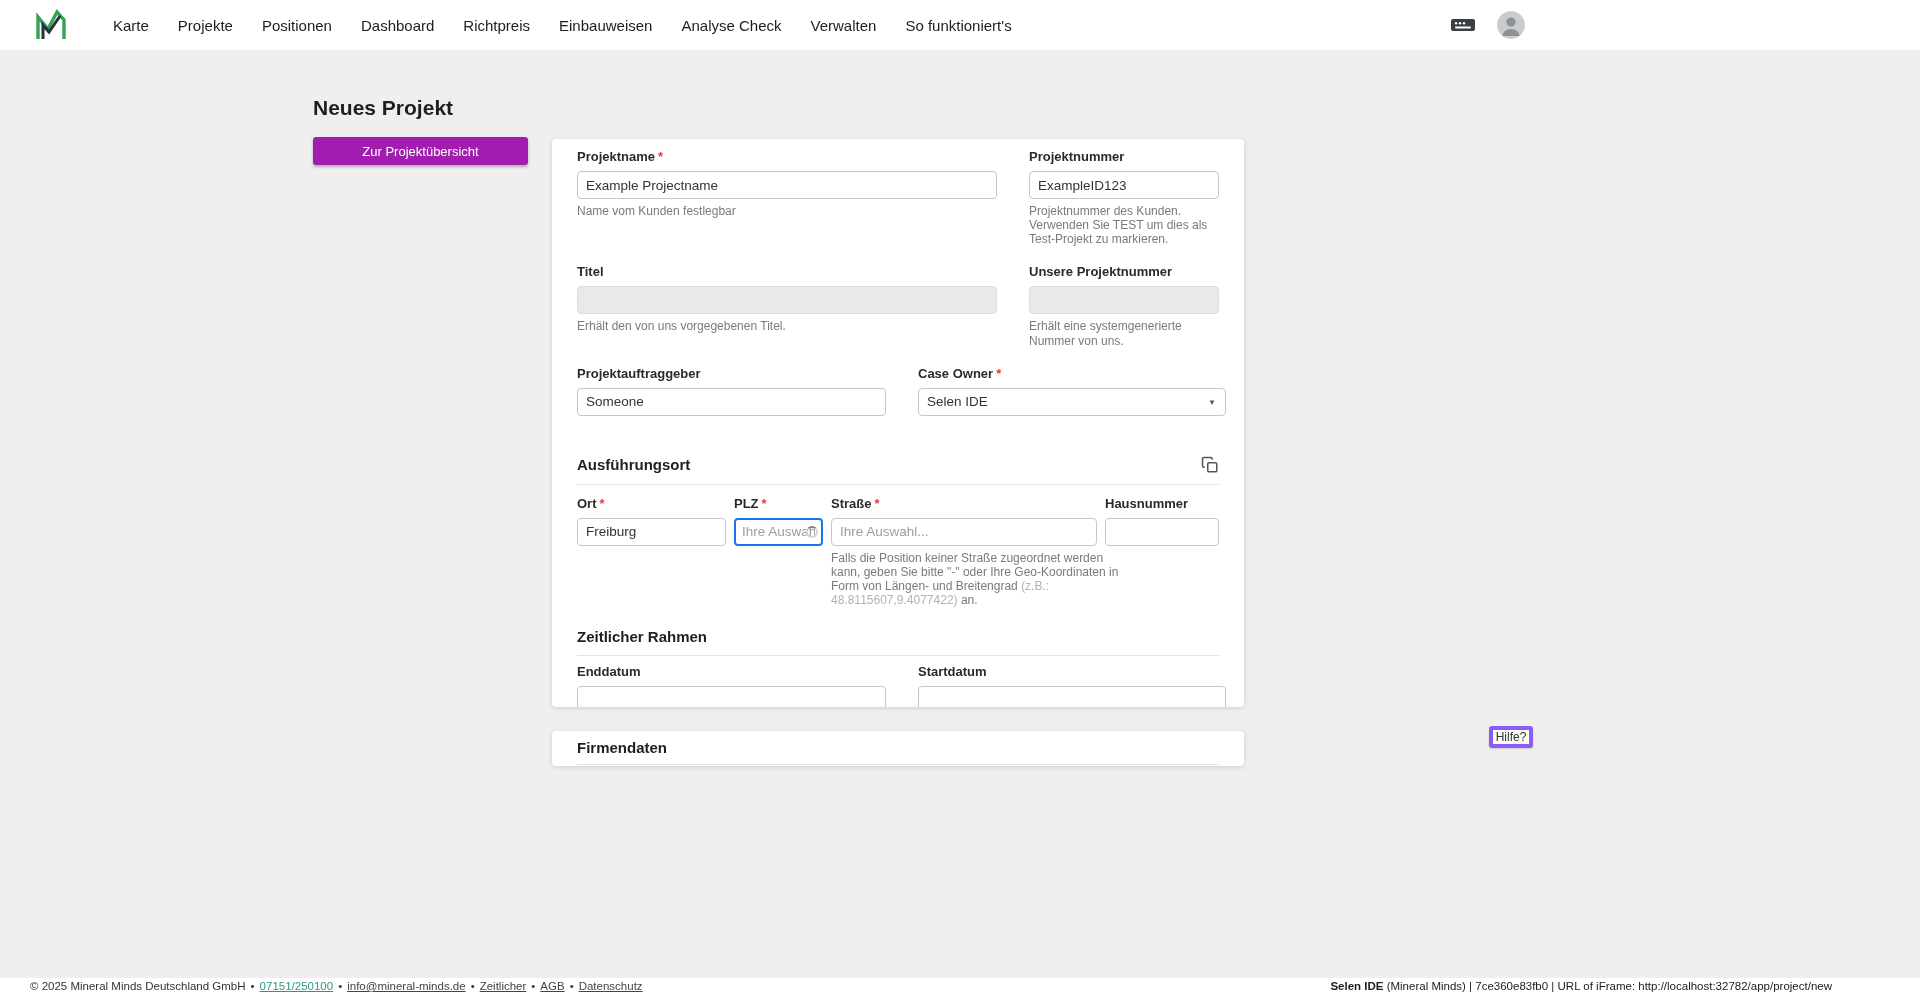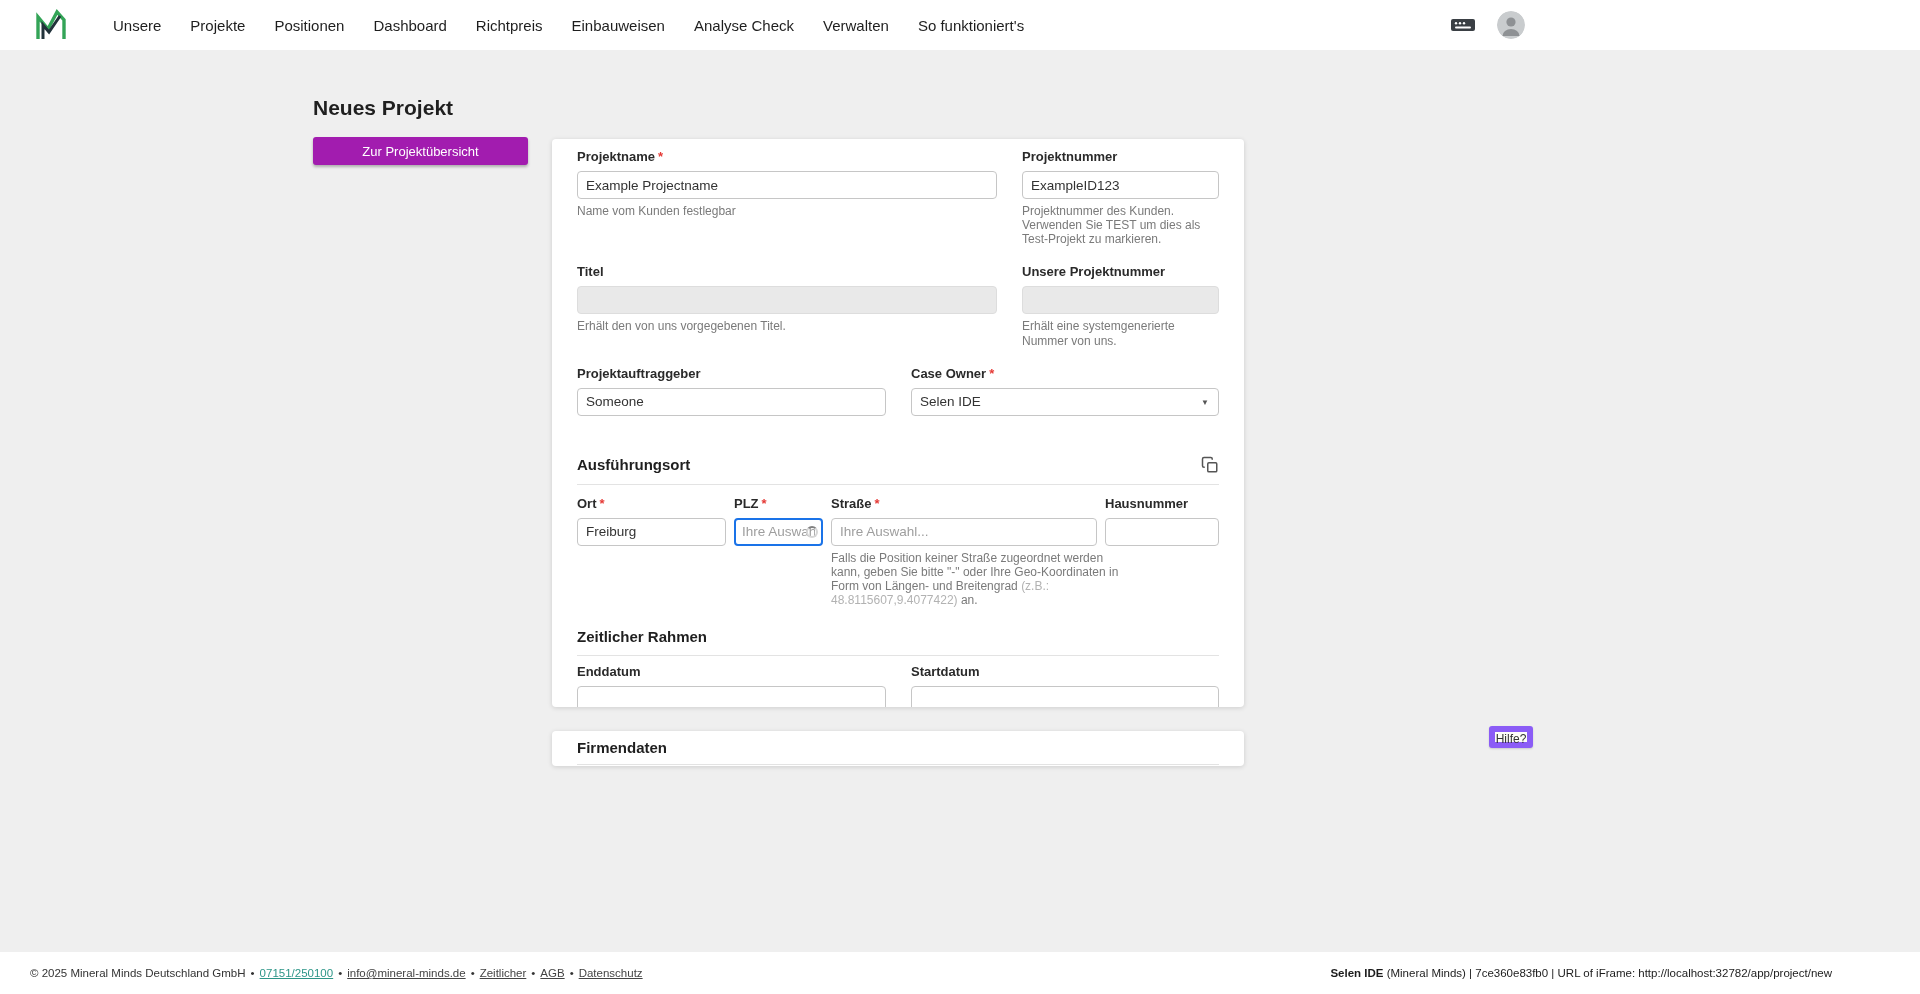--- a/index.html
+++ b/index.html
@@ -18,21 +18,21 @@
   .main { position:absolute; top:50px; left:0; width:1920px; height:918px; background:#efefef; }
   .container { position:absolute; left:313px; top:0; width:931px; }
   .page-title { position:absolute; left:0; top:46px; font-size:21px; font-weight:600; color:#1f1f1f; }
   .back-btn { position:absolute; left:0; top:87px; width:215px; height:28px; background:#a21caf; color:#fff; font-size:13px; font-family:inherit; border:none; border-radius:3px; box-shadow:0 2px 3px rgba(0,0,0,.28); cursor:pointer; }
 
   .card { position:absolute; left:239px; width:692px; background:#ffffff; border-radius:4px; box-shadow:0 1px 5px rgba(0,0,0,.14); }
   .card1 { top:89px; height:568px; padding:10px 25px 0; overflow:hidden; }
   .card2 { top:681px; height:35px; padding:8px 25px 16px; overflow:hidden; }
 
   
-  .row { display:grid; gap:25px; }
+  .row { display:grid; gap:32px; }
   .r1 { grid-template-columns:420px 1fr; }
   .r2 { grid-template-columns:420px 1fr; margin-top:18px; }
   .r3 { grid-template-columns:309px 308px; margin-top:18px; }
   .r4 { grid-template-columns:149px 89px 266px 1fr; gap:8px; margin-top:11px; }
   .r5 { grid-template-columns:309px 308px; margin-top:8px; }
 
   .field-label { display:flex; font-size:13px; font-weight:700; color:#2a2a2a; line-height:16px; margin-bottom:6px; }
   .req { color:#e53935; margin-left:3px; }
   .tf { width:100%; height:28px; border:1px solid #c6c6c6; border-radius:4px; padding:0 8px; font-size:13.5px; color:#333; font-family:inherit; background:#fff; outline:none; }
   .tf::placeholder { color:#9e9e9e; }
@@ -50,43 +50,43 @@
   .select-box .sel-text { font-size:13.5px; color:#333; }
   .caret { position:absolute; right:9px; top:50%; transform:translateY(-50%); font-size:8px; color:#555; }
 
   .section-head { display:flex; justify-content:space-between; align-items:center; margin-top:40px; height:18px; }
   .section-head-2 { margin-top:20px; }
   .section-title { font-size:15px; font-weight:700; color:#1f1f1f; }
   .icon-btn { background:none; border:none; cursor:pointer; padding:0; line-height:0; }
   hr.rule { border:none; border-top:1px solid #e3e3e3; margin-top:10px; }
   .card2 hr.rule { margin-top:7px; }
 
-  .help-btn { position:absolute; left:1489px; top:676px; width:44px; height:22px; background:#fdfdf7; border:6px solid #8b5cf6; border-radius:3px; font-size:12px; color:#333; font-family:inherit; box-shadow:0 1px 2px rgba(0,0,0,.15); cursor:pointer; }
-
-  
-  .footer { position:absolute; bottom:0; left:0; width:1920px; height:42px; background:#ffffff; display:flex; align-items:center; justify-content:space-between; padding:0 88px 0 30px; font-size:11.5px; color:#333; }
+  .help-btn { position:absolute; left:1489px; top:676px; width:44px; height:22px; background:#fdfdf7; border:4px solid #8b5cf6; border-radius:3px; font-size:12px; color:#333; font-family:inherit; box-shadow:0 1px 2px rgba(0,0,0,.15); cursor:pointer; }
+
+  
+  .footer { position:absolute; bottom:0; left:0; width:1920px; height:16px; background:#ffffff; display:flex; align-items:center; justify-content:space-between; padding:0 88px 0 30px; font-size:11.5px; color:#333; }
   .footer-left { display:flex; align-items:center; white-space:nowrap; }
   .sep { margin:0 5px; }
   .link { text-decoration:underline; cursor:pointer; color:#444; }
   .link.phone { color:#2d9688; }
   .footer-right { white-space:nowrap; color:#1c1c1c; }
   .footer-right .bold { font-weight:700; }
 </style>
 </head>
 <body>
 
 <div class="header">
   <span class="logo">
     <svg width="34" height="34" viewBox="0 0 34 34">
       <path d="M4 31 V9 L14 21 L23 4 L30 12 V31" fill="none" stroke="#33a457" stroke-width="3.4"></path>
       <path d="M9 31 V17 L15 24 L26 8" fill="none" stroke="#22333b" stroke-width="3"></path>
     </svg>
   </span>
   <div class="nav">
-    <span class="nav-item">Unsere</span>
+    <span class="nav-item">Karte</span>
     <span class="nav-item">Projekte</span>
     <span class="nav-item">Positionen</span>
     <span class="nav-item">Dashboard</span>
     <span class="nav-item">Richtpreis</span>
     <span class="nav-item">Einbauweisen</span>
     <span class="nav-item">Analyse Check</span>
     <span class="nav-item">Verwalten</span>
     <span class="nav-item">So funktioniert's</span>
   </div>
   <div class="header-icons">

